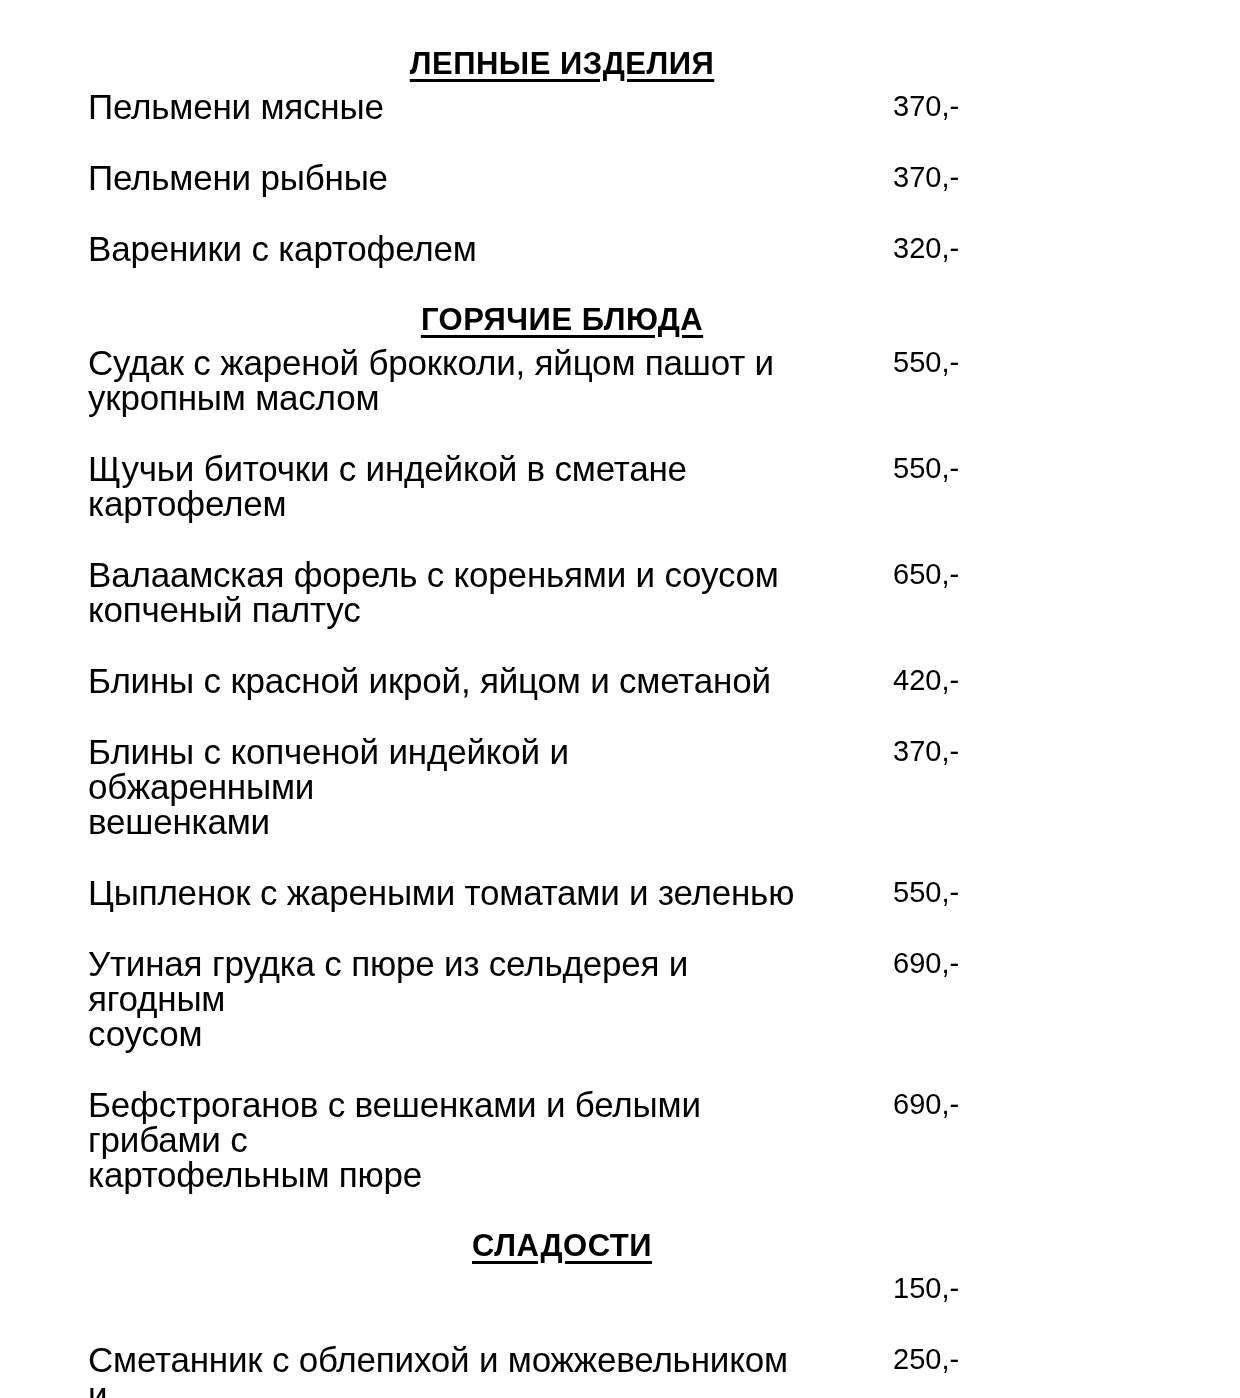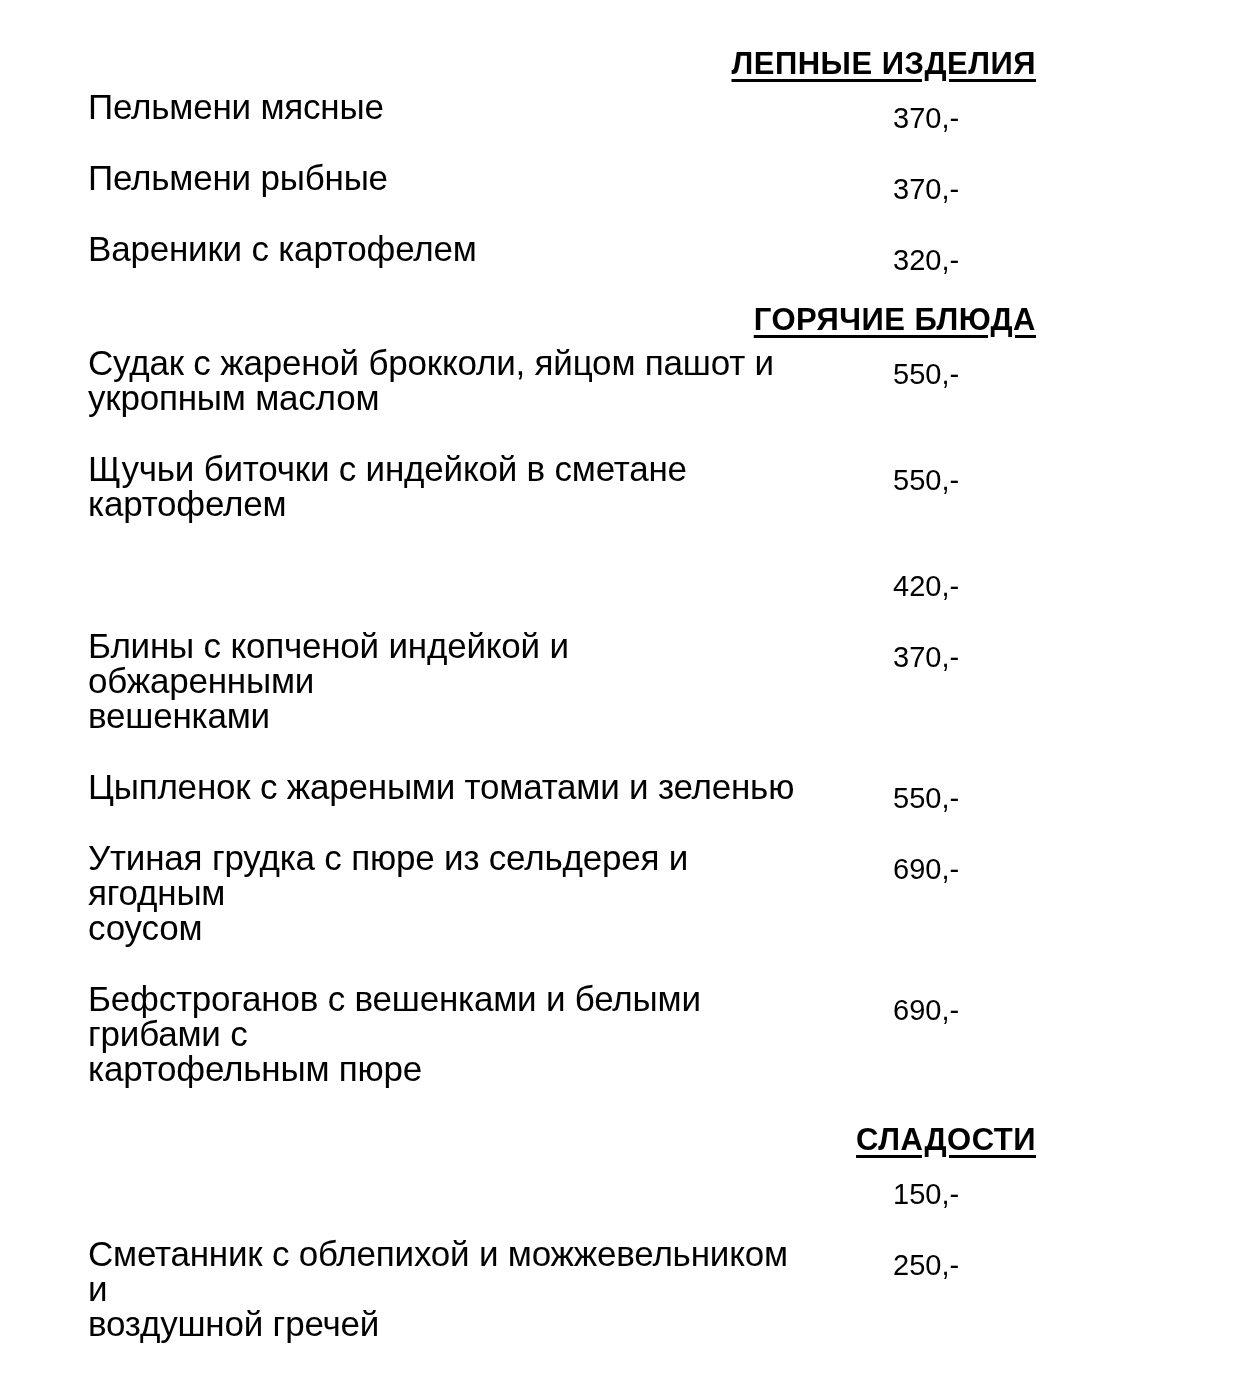--- a/index.html
+++ b/index.html
@@ -13,21 +13,21 @@
   }
   .page {
     width: 1240px;
     height: 1398px;
     padding: 46px 204px 0 88px; 
     background: #ffffff;
   }
   .menu-section { }
   .menu-section:not(:first-child) .section-title-row { margin-top: 6px; }
   .section-title-row {
-    text-align: right;
+    text-align: center;
     margin-bottom: 8px;
   }
   .section-title {
     display: inline-block;
     font-size: 31px;
     line-height: 35px;
     font-weight: bold;
     letter-spacing: 0.5px;
     text-decoration: underline;
     text-decoration-thickness: 2.5px;
@@ -42,21 +42,21 @@
     display: block;
     max-width: 710px;
     font-size: 35px;
     line-height: 35px;
     letter-spacing: -0.2px;
     white-space: pre-line;
   }
   .item-price {
     position: absolute;
     left: 805px;
-    top: 12px;
+    top: 0;
     font-size: 29px;
     line-height: 35px;
   }
 </style>
 </head>
 <body>
 
 <div class="page">
   <main>
   <section class="menu-section">
@@ -90,22 +90,28 @@
     <span class="item-name">Судак с жареной брокколи, яйцом пашот и
 укропным маслом</span>
     <span class="item-price">550,-</span>
   </div>
 
   <div class="menu-item">
     <span class="item-name">Щучьи биточки с индейкой в сметане картофелем</span>
     <span class="item-price">550,-</span>
   </div>
 
+  <div class="menu-item">
+    <span class="item-name">Валаамская форель с кореньями и соусом
+копченый палтус</span>
+    <span class="item-price">650,-</span>
+  </div>
 
   <div class="menu-item">
+    <span class="item-name">Блины с красной икрой, яйцом и сметаной</span>
     <span class="item-price">420,-</span>
   </div>
 
   <div class="menu-item">
     <span class="item-name">Блины с копченой индейкой и обжаренными
 вешенками</span>
     <span class="item-price">370,-</span>
   </div>
 
   <div class="menu-item">

